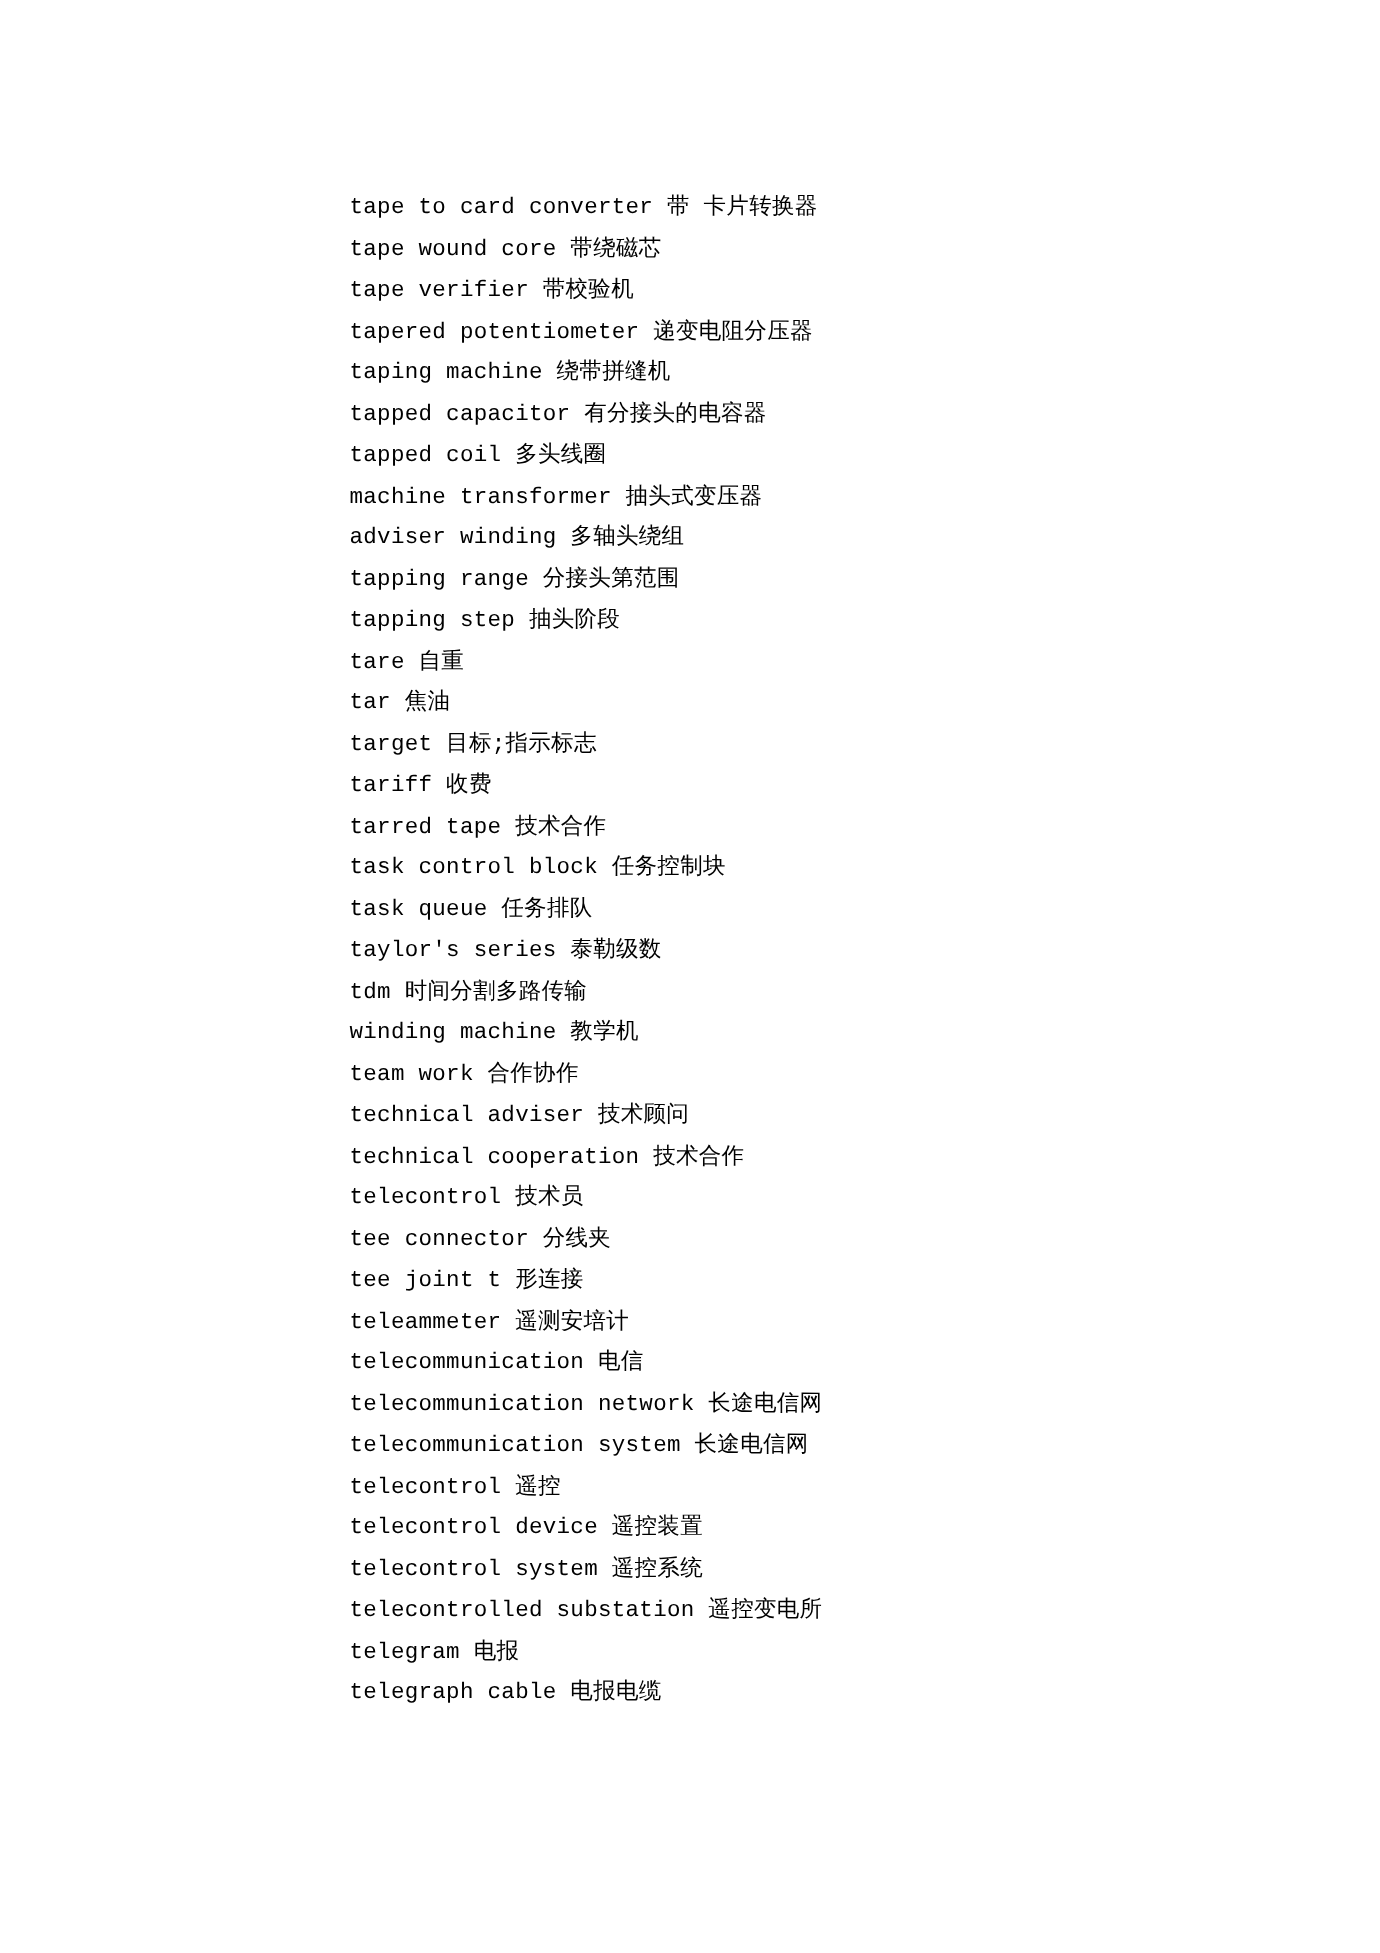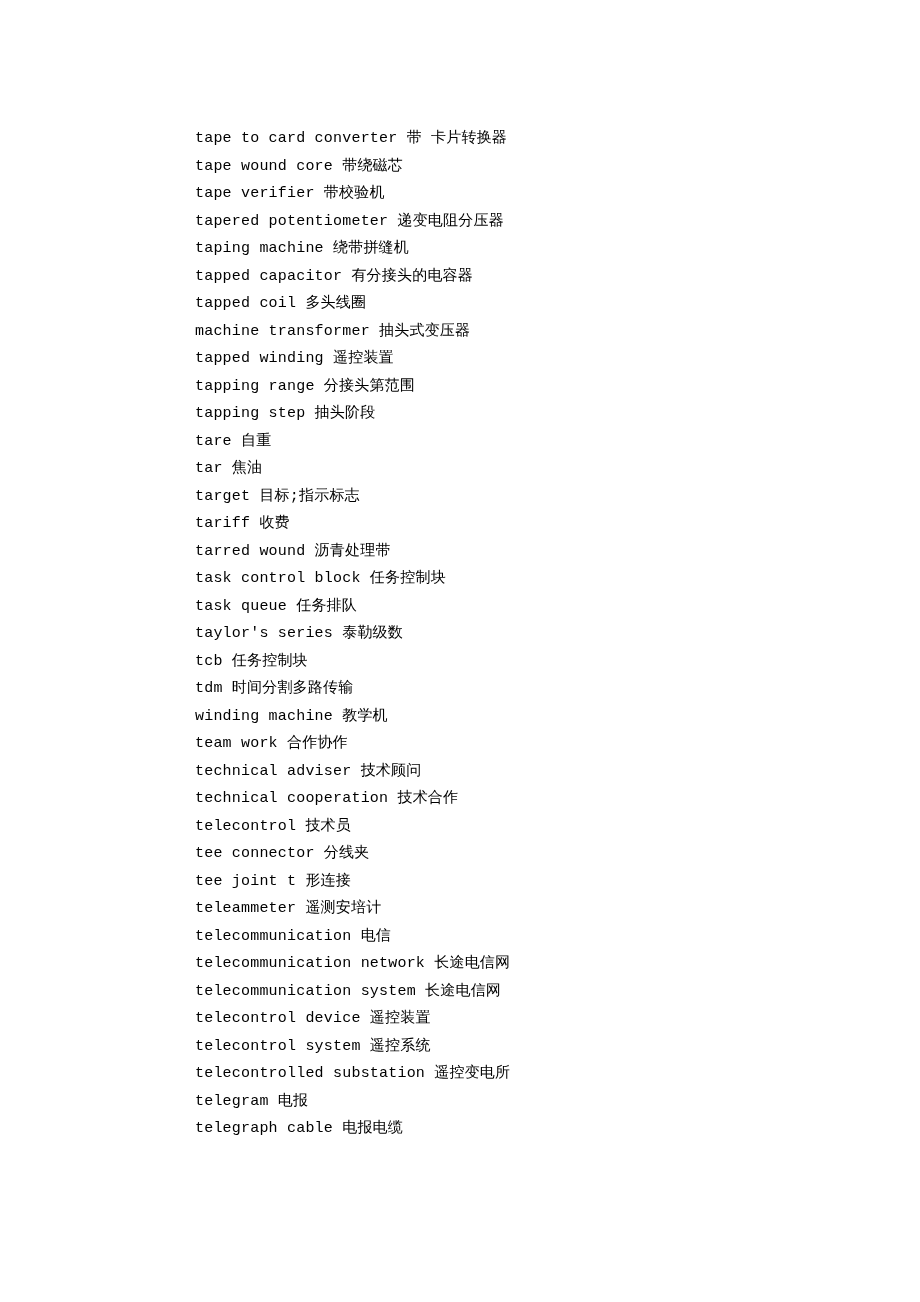--- a/index.html
+++ b/index.html
@@ -1,54 +1,54 @@
 <!DOCTYPE html>
 <html><head>
   <meta charset="utf-8">
   <style>
     body { margin: 0; padding: 0; background: #ffffff; width: 920px; font-family: 'Courier New', 'SimSun', monospace; }
-    .page { padding: 125px 0 0 195px; }
+    .page { padding: 125px 0 0 195px; margin-left: 38px; }
     .entry { font-size: 15px; line-height: 27.5px; color: #000; white-space: pre; letter-spacing: 0.2px; }
   </style>
 </head>
 <body>
 
 <div class="page">
   <div id="list">
       <div class="entry">tape to card converter 带 卡片转换器</div>
       <div class="entry">tape wound core 带绕磁芯</div>
       <div class="entry">tape verifier 带校验机</div>
       <div class="entry">tapered potentiometer 递变电阻分压器</div>
       <div class="entry">taping machine 绕带拼缝机</div>
       <div class="entry">tapped capacitor 有分接头的电容器</div>
       <div class="entry">tapped coil 多头线圈</div>
       <div class="entry">machine transformer 抽头式变压器</div>
-      <div class="entry">tapped winding 遥控装置</div>
+      <div class="entry">adviser winding 多轴头绕组</div>
       <div class="entry">tapping range 分接头第范围</div>
       <div class="entry">tapping step 抽头阶段</div>
       <div class="entry">tare 自重</div>
       <div class="entry">tar 焦油</div>
       <div class="entry">target 目标;指示标志</div>
       <div class="entry">tariff 收费</div>
-      <div class="entry">tarred wound 沥青处理带</div>
+      <div class="entry">tarred tape 技术合作</div>
       <div class="entry">task control block 任务控制块</div>
       <div class="entry">task queue 任务排队</div>
       <div class="entry">taylor's series 泰勒级数</div>
-      <div class="entry">tcb 任务控制块</div>
       <div class="entry">tdm 时间分割多路传输</div>
       <div class="entry">winding machine 教学机</div>
       <div class="entry">team work 合作协作</div>
       <div class="entry">technical adviser 技术顾问</div>
       <div class="entry">technical cooperation 技术合作</div>
       <div class="entry">telecontrol 技术员</div>
       <div class="entry">tee connector 分线夹</div>
       <div class="entry">tee joint t 形连接</div>
       <div class="entry">teleammeter 遥测安培计</div>
       <div class="entry">telecommunication 电信</div>
       <div class="entry">telecommunication network 长途电信网</div>
       <div class="entry">telecommunication system 长途电信网</div>
+      <div class="entry">telecontrol 遥控</div>
       <div class="entry">telecontrol device 遥控装置</div>
       <div class="entry">telecontrol system 遥控系统</div>
       <div class="entry">telecontrolled substation 遥控变电所</div>
       <div class="entry">telegram 电报</div>
       <div class="entry">telegraph cable 电报电缆</div>
     </div>
 </div>
 
 </body></html>

